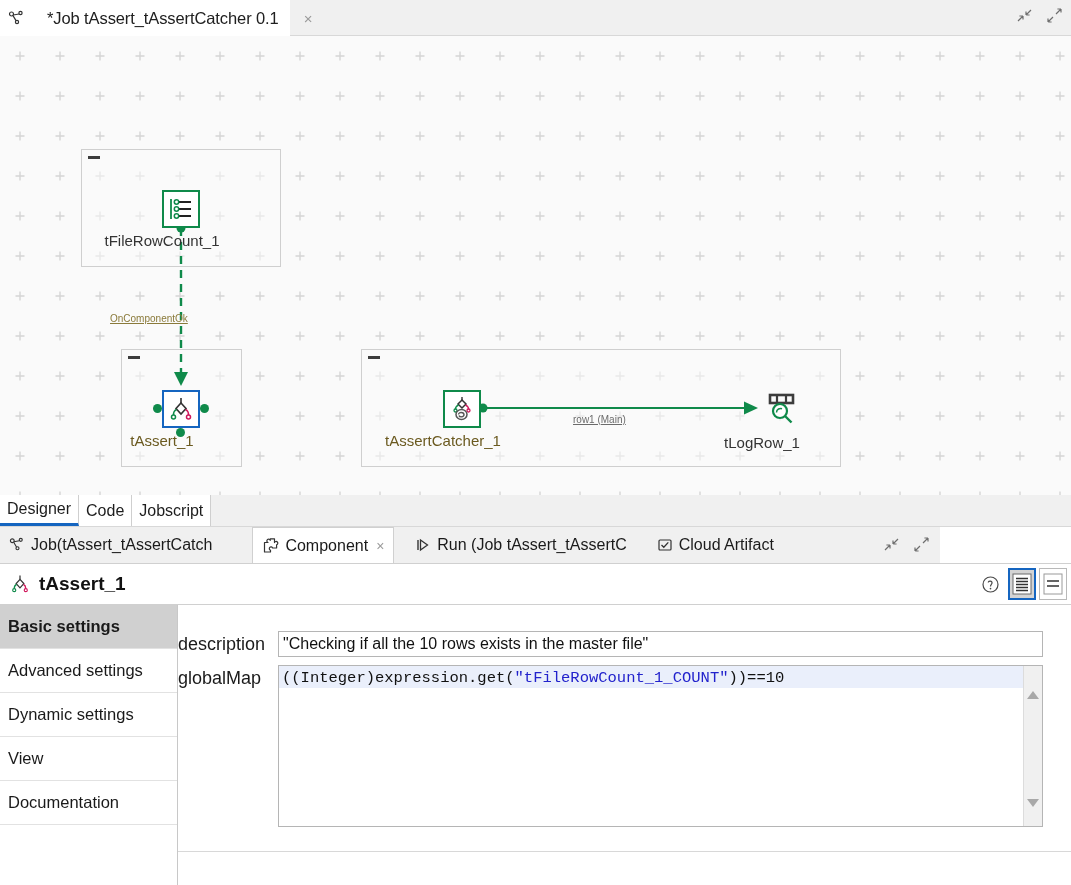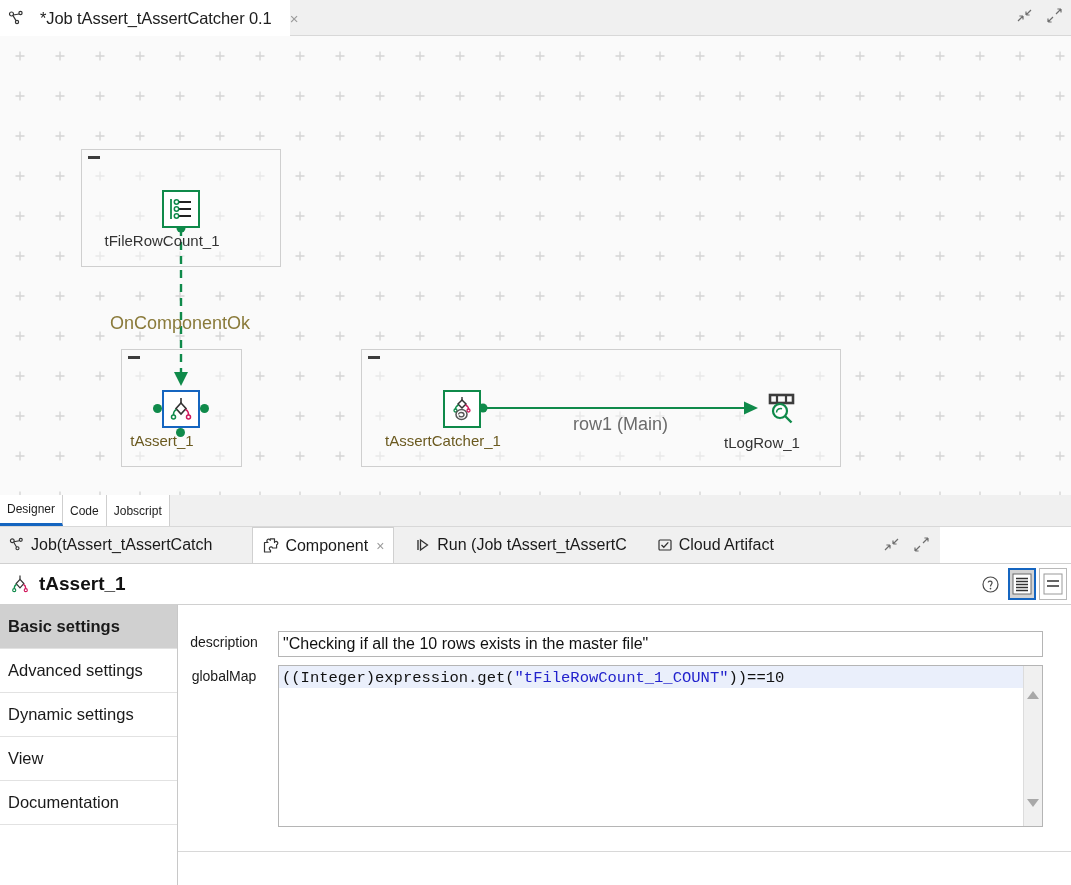--- a/index.html
+++ b/index.html
@@ -16,21 +16,21 @@
   #editor-tabbar {
     position: absolute; left: 0; top: 0; width: 1071px; height: 36px;
     background: #f0f0f0;
     border-bottom: 1px solid #d8d8d8;
   }
   .etab {
     position: absolute; left: 0; top: 0; height: 36px;
     background: #ffffff;
     display: flex; align-items: center;
     padding: 0 8px 0 8px;
-    gap: 15px;
+    gap: 22px;
   }
   .etab-title { font-size: 16.5px; color: #202020; white-space: nowrap; letter-spacing: -0.1px; }
   .etab-close { font-size: 15px; color: #9a9a9a; margin-left: 3px; }
   .win-btns {
     position: absolute; right: 8px; top: 7px;
     display: flex; gap: 13px; align-items: center;
   }
   .win-btn { width: 17px; height: 17px; opacity: .78; }
 
   
@@ -79,35 +79,35 @@
     position: absolute; top: 42px; left: 50%;
     transform: translateX(-50%);
     font-size: 15px; color: #333333; white-space: nowrap;
   }
   .node-label.amber { color: #6b5a20; }
   .port {
     position: absolute; width: 9px; height: 9px;
     border-radius: 50%; background: #0f8a4a;
   }
   .link-label {
-    position: absolute; font-size: 18px; color: #6b6b6b; white-space: nowrap;
+    position: absolute; font-size: 10px; color: #6b6b6b; white-space: nowrap; text-decoration: underline;
   }
   .link-label.amber { color: #8a7a3a; }
 
   
   #view-tabs {
     position: absolute; left: 0; top: 495px; width: 1071px; height: 32px;
     background: #f0f0f0;
     border-bottom: 1px solid #d8d8d8;
     display: flex; align-items: flex-end;
   }
   .vtab {
     height: 31px; padding: 0 7px;
     display: flex; align-items: center;
-    font-size: 12px; color: #1d1d1d;
+    font-size: 16px; color: #1d1d1d;
     border-right: 1px solid #cfcfcf;
     background: #ffffff; white-space: nowrap;
   }
   .vtab.active { border-bottom: 3px solid #1565c0; font-weight: 400; }
 
   
   #panel-tabs {
     position: absolute; left: 0; top: 527px; width: 940px; height: 36px;
     background: #f0f0f0;
     display: flex; align-items: flex-end;
@@ -165,22 +165,22 @@
   .setting-item.active { background: #d0d0d0; font-weight: bold; }
 
   
   #form-area {
     position: absolute; left: 178px; top: 605px;
     width: 893px; height: 280px;
     background: #ffffff;
   }
   .field-row { position: absolute; left: 0; display: flex; align-items: flex-start; }
   .field-label {
-    width: 100px; text-align: center;
-    font-size: 14px; color: #1a1a1a;
+    width: 100px; text-align: left;
+    font-size: 18px; color: #1a1a1a;
     padding-right: 8px; padding-top: 3px;
   }
   #desc-input {
     width: 765px; height: 26px;
     border: 1px solid #b5b5b5; background: #ffffff;
     font-size: 16px; color: #111111;
     padding: 0 4px; line-height: 24px;
     font-family: "Liberation Sans", sans-serif;
     white-space: nowrap; overflow: hidden;
   }

